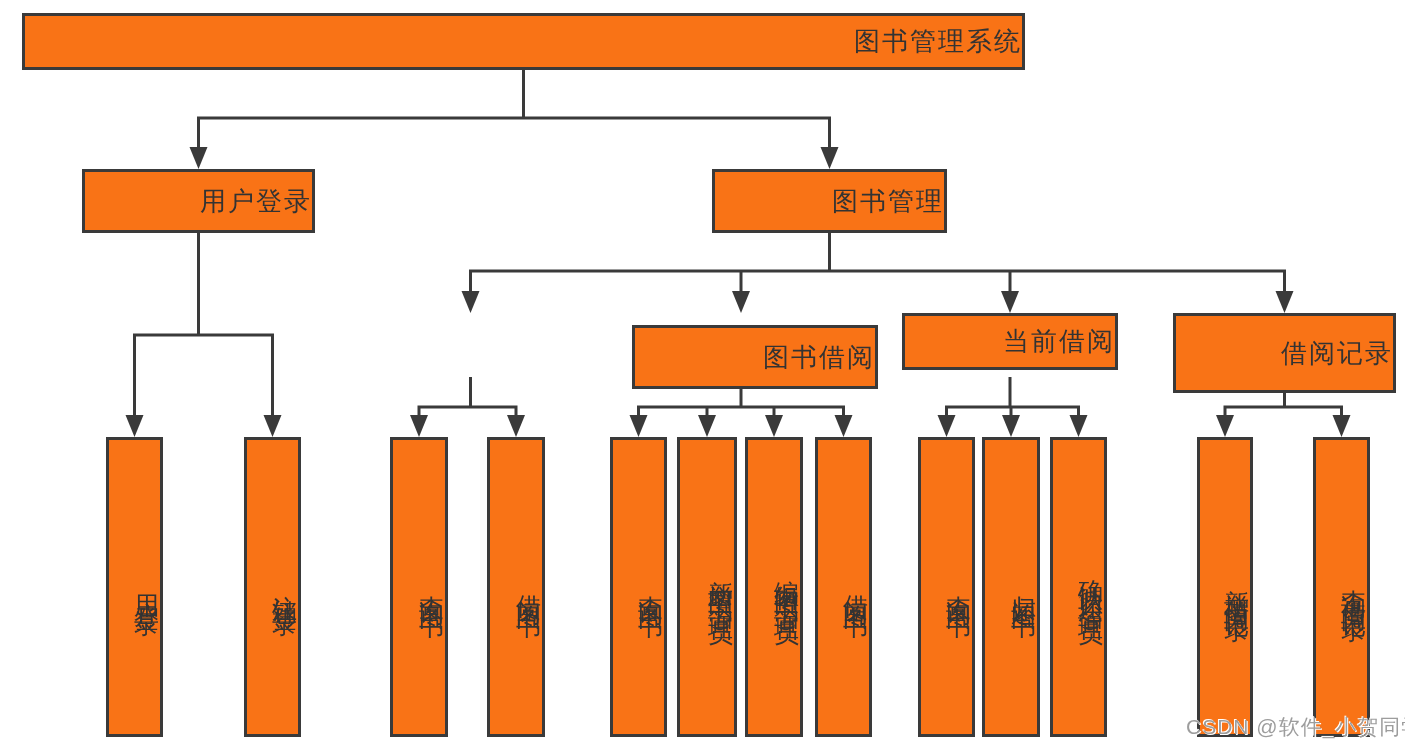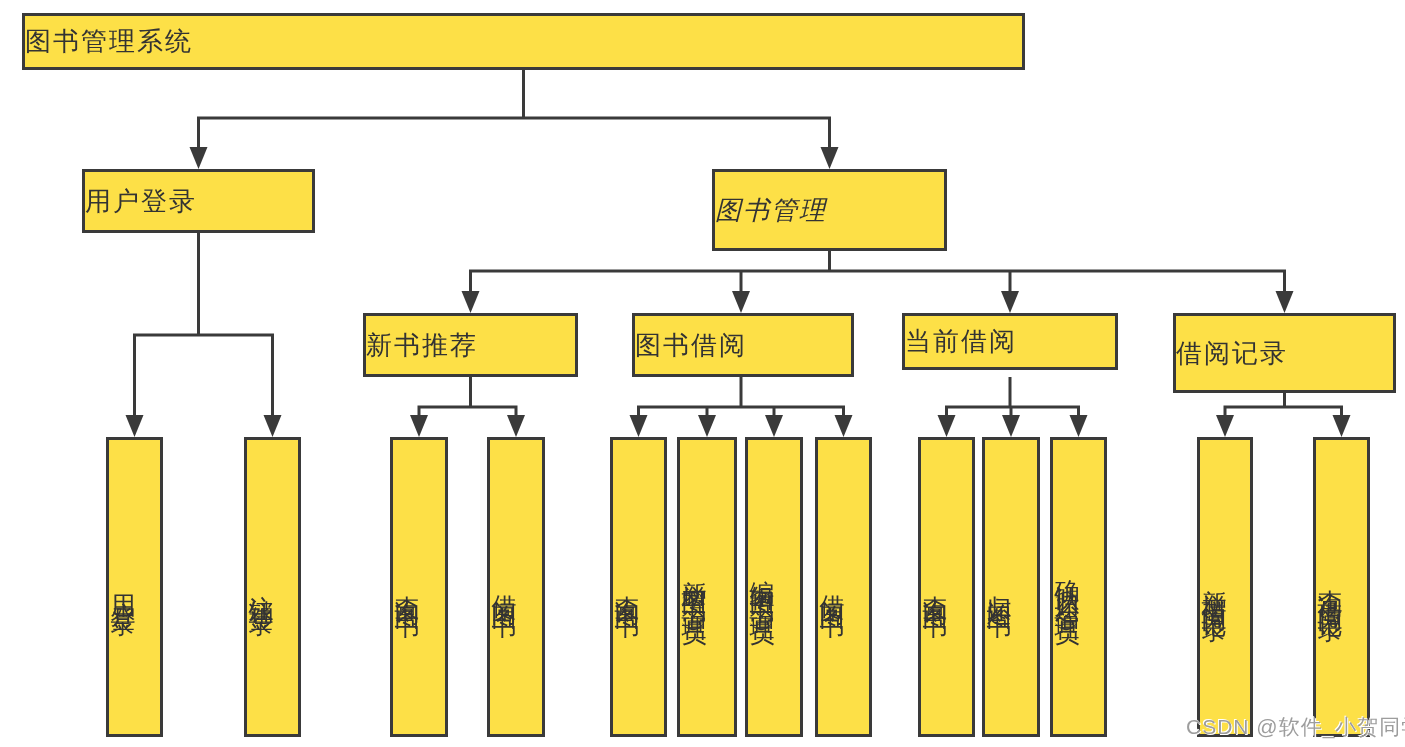--- a/index.html
+++ b/index.html
@@ -12,24 +12,24 @@
     overflow: hidden;
   }
   .connector-layer {
     position: absolute;
     left: 0; top: 0;
   }
   .box {
     position: absolute;
     box-sizing: border-box;
     border: 3px solid #3a3a3a;
-    background: #fde047;
+    background: #f97316;
     display: flex;
     align-items: center;
-    justify-content: flex-start;
+    justify-content: flex-end;
     color: #333333;
   }
   .h-label {
     font-size: 26px;
     letter-spacing: 2px;
     white-space: nowrap;
   }
   .leaf .v-label {
     writing-mode: vertical-rl;
     text-orientation: mixed;
@@ -106,28 +106,25 @@
     </g>
   </svg>
 
   <div class="box" style="left:22px; top:13px; width:1003px; height:57px;">
     <span class="h-label">图书管理系统</span>
   </div>
 
   <div class="box" style="left:82px; top:169px; width:233px; height:64px;">
     <span class="h-label">用户登录</span>
   </div>
-  <div class="box" style="left:712px; top:169px; width:235px; height:82px;font-style:italic;">
+  <div class="box" style="left:712px; top:169px; width:235px; height:64px;">
     <span class="h-label">图书管理</span>
   </div>
 
-  <div class="box" style="left:363px; top:313px; width:215px; height:64px;">
-    <span class="h-label">新书推荐</span>
-  </div>
-  <div class="box" style="left:632px; top:313px; width:222px; height:64px;">
+  <div class="box" style="left:632px; top:325px; width:246px; height:64px;">
     <span class="h-label">图书借阅</span>
   </div>
   <div class="box" style="left:902px; top:313px; width:216px; height:57px;">
     <span class="h-label">当前借阅</span>
   </div>
   <div class="box" style="left:1173px; top:313px; width:223px; height:80px;">
     <span class="h-label">借阅记录</span>
   </div>
 
   <div class="box leaf" style="left:106px; top:437px; width:57px; height:300px;">

